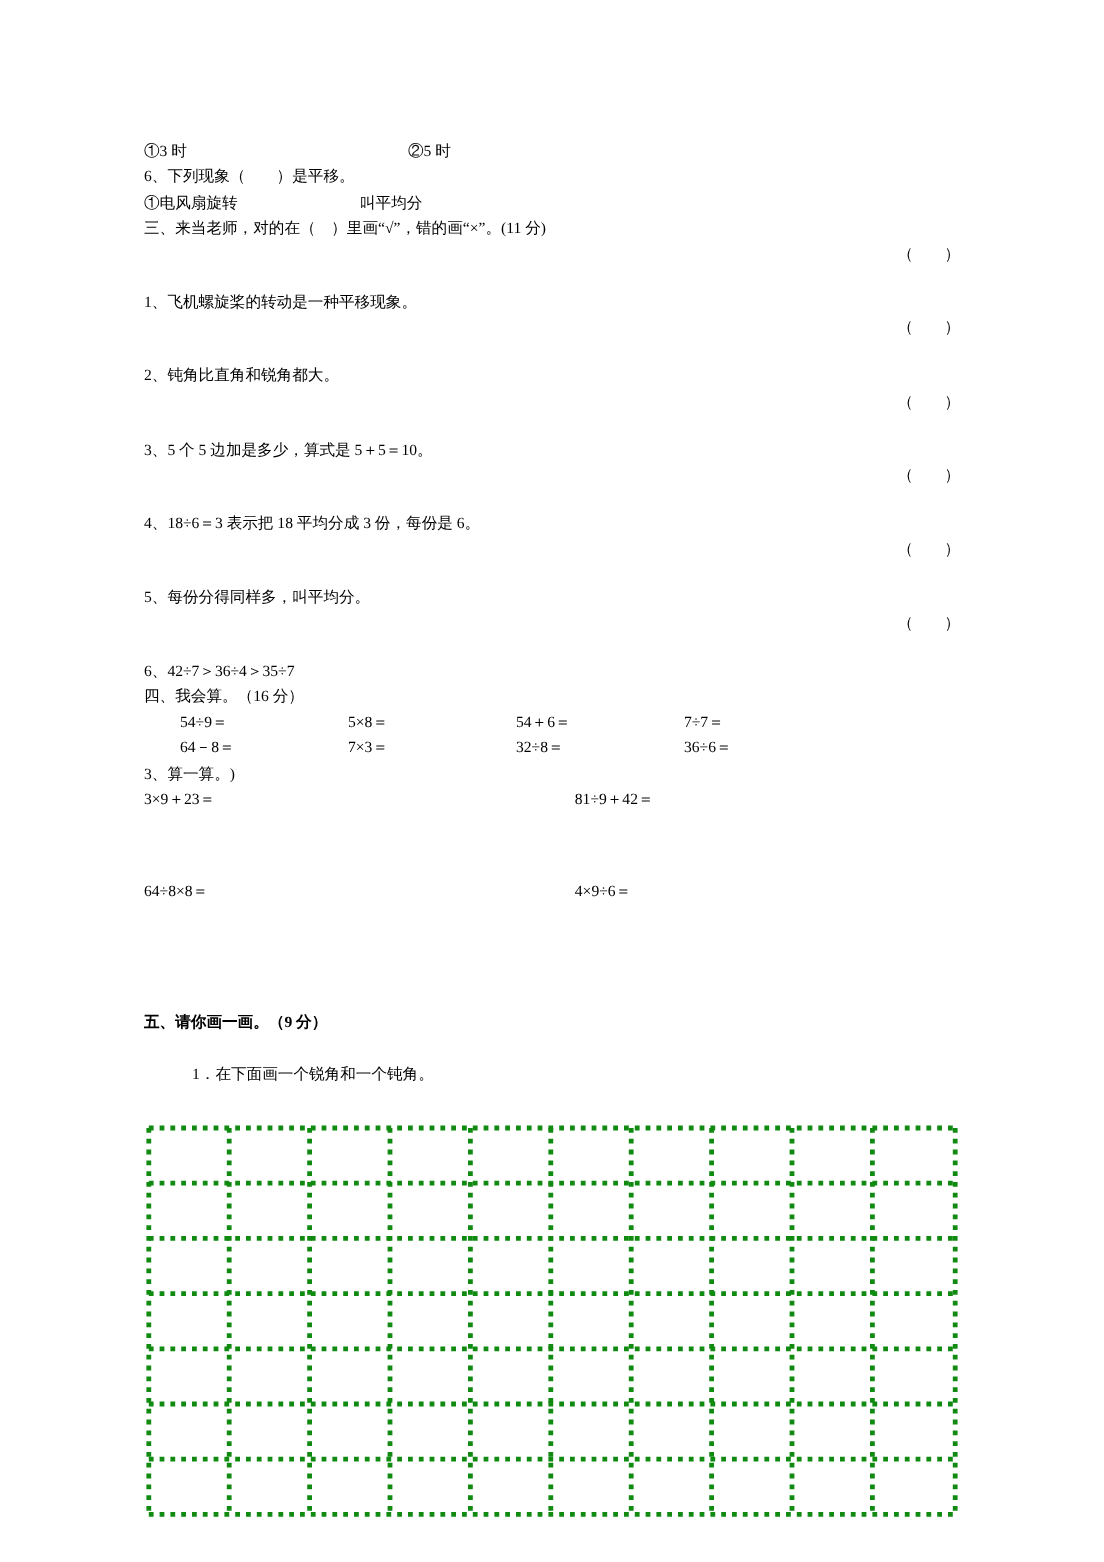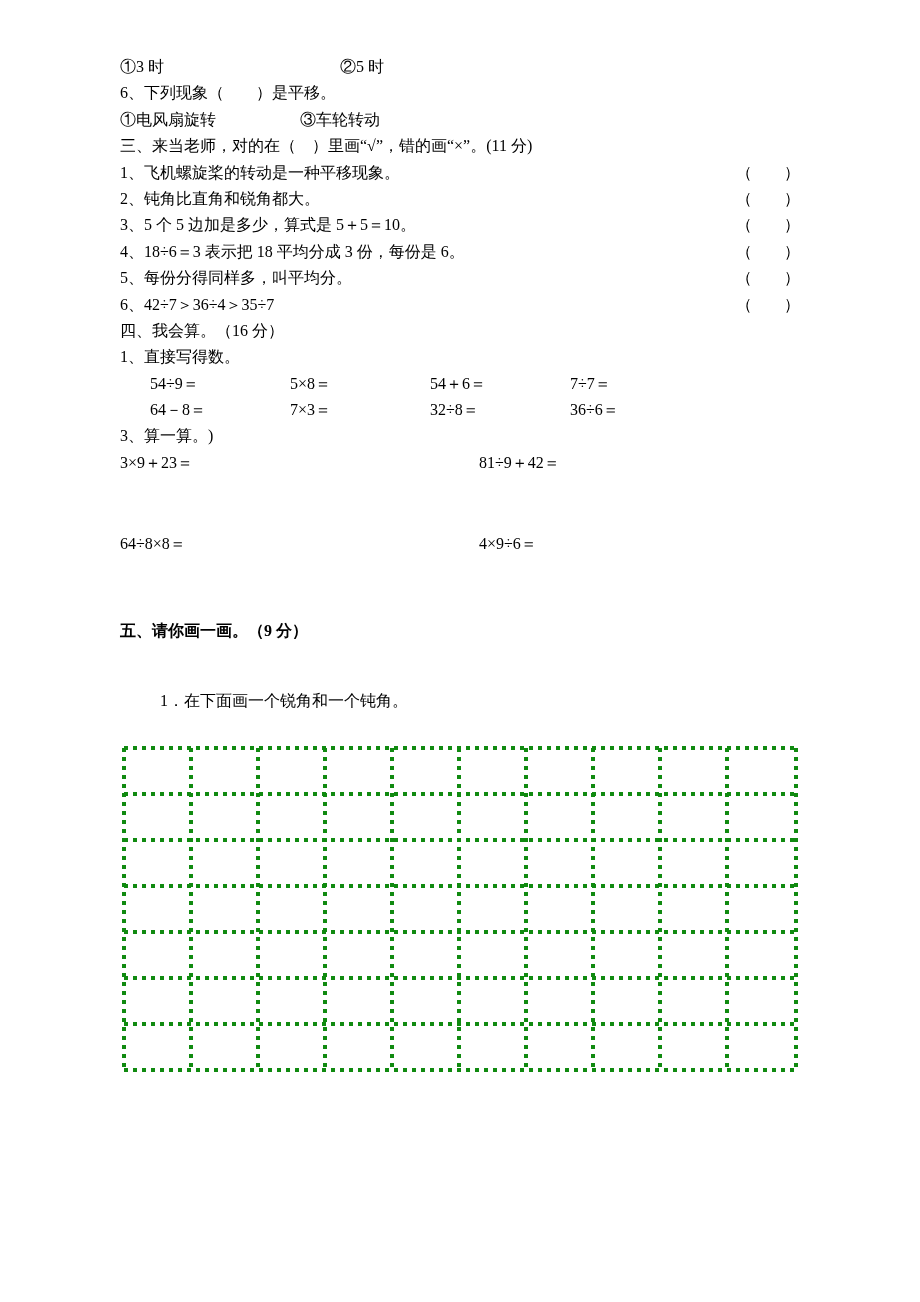--- a/index.html
+++ b/index.html
@@ -1,63 +1,63 @@
 <!DOCTYPE html>
 <html><head>
 <meta charset="utf-8">
 <style>
   html,body{margin:0;padding:0;background:#fff;}
   .page{
     width:920px;
     height:1302px;
     box-sizing:border-box;
-    padding:54px 120px 0 120px;
+    padding:115px 120px 0 120px;
     font-family:"SimSun","宋体","Songti SC",serif;
-    font-size:16px;
+    font-size:13px;
     color:#000;
     line-height:1.65;
     position:relative;
   }
   .row{display:flex;}
   .row .c1{flex:0 0 220px;}
   .row .c2{flex:0 0 240px;}
   .row .c3{flex:1;}
   .row3 .c1{flex:0 0 180px;}
   .row3 .c2{flex:0 0 210px;}
   .row3 .c3{flex:1;}
   .tf-line{display:flex;}
-  .tf-text{flex:1;}
+  .tf-text{flex:1;margin-top:40px;}
   .tf-par{white-space:nowrap;letter-spacing:0;}
   .tf-par-wide{padding-left:100px;white-space:nowrap;}
   .calc-row{display:flex;padding-left:30px;align-items:center;}
   .calc-row > div{flex:0 0 140px;}
   .calc-row > div + div{flex:0 0 140px;}
   .pair{display:flex;}
   .pair .l{flex:0 0 340px;}
   .pair .r{flex:1;margin-left:19px;}
-  .sec5{margin-top:60px;font-weight:bold;}
-  .sec5-sub{margin-top:44px;padding-left:40px;font-weight:normal;}
+  .sec5{margin-top:88px;font-weight:bold;}
+  .sec5-sub{margin-top:22px;padding-left:40px;font-weight:normal;}
   .grid-wrap{margin-top:30px;}
   svg{display:block;}
 </style>
 </head>
 <body>
 
 <div class="page">
 
   <div class="row">
     <div class="c1">①3 时</div>
     <div class="c2">②5 时</div>
   </div>
 
   <div>6、下列现象（　　）是平移。</div>
 
   <div class="row row3">
     <div class="c1">①电风扇旋转</div>
-    <div class="c3">③车轮转动</div>
+    <div class="c3">叫平均分</div>
   </div>
 
   <div>三、来当老师，对的在（　）里画“√”，错的画“×”。(11 分)</div>
 
   <div class="tf-line">
     <div class="tf-text">1、飞机螺旋桨的转动是一种平移现象。</div>
     <div class="tf-par">（　　）</div>
   </div>
   <div class="tf-line">
     <div class="tf-text">2、钝角比直角和锐角都大。</div>
@@ -74,21 +74,20 @@
   <div class="tf-line">
     <div class="tf-text">5、每份分得同样多，叫平均分。</div>
     <div class="tf-par">（　　）</div>
   </div>
   <div class="tf-line">
     <div class="tf-text">6、42÷7＞36÷4＞35÷7</div>
     <div class="tf-par tf-par-wide">（　　）</div>
   </div>
 
   <div>四、我会算。（16 分）</div>
-  <div>1、直接写得数。</div>
 
   <div class="calc-row">
     <div>54÷9＝</div>
     <div>5×8＝</div>
     <div>54＋6＝</div>
     <div>7÷7＝</div>
   </div>
   <div class="calc-row">
     <div>64－8＝</div>
     <div>7×3＝</div>

